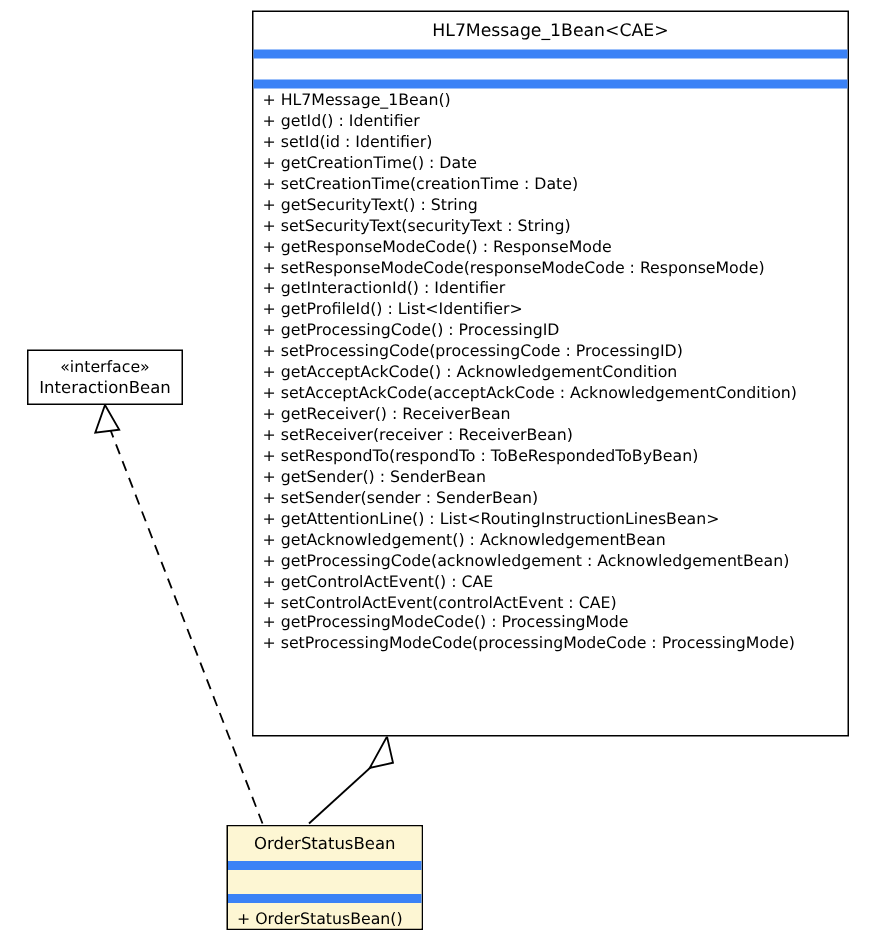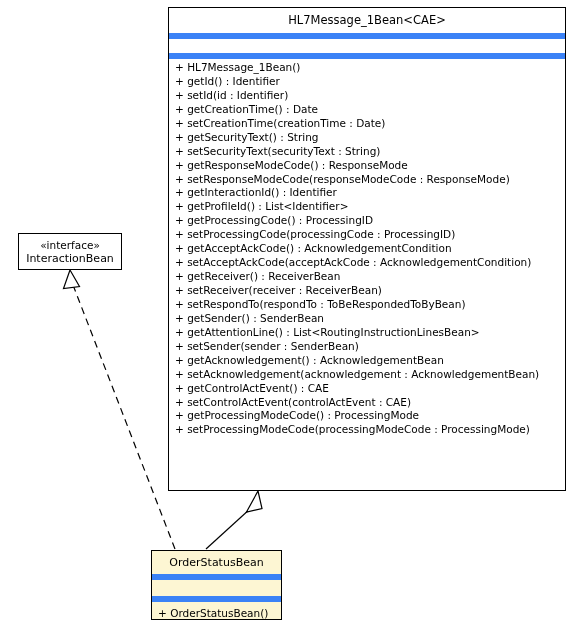--- a/index.html
+++ b/index.html
@@ -162,24 +162,24 @@
         <div class="member">+ getInteractionId() : Identifier</div>
         <div class="member">+ getProfileId() : List&lt;Identifier&gt;</div>
         <div class="member">+ getProcessingCode() : ProcessingID</div>
         <div class="member">+ setProcessingCode(processingCode : ProcessingID)</div>
         <div class="member">+ getAcceptAckCode() : AcknowledgementCondition</div>
         <div class="member">+ setAcceptAckCode(acceptAckCode : AcknowledgementCondition)</div>
         <div class="member">+ getReceiver() : ReceiverBean</div>
         <div class="member">+ setReceiver(receiver : ReceiverBean)</div>
         <div class="member">+ setRespondTo(respondTo : ToBeRespondedToByBean)</div>
         <div class="member">+ getSender() : SenderBean</div>
+        <div class="member">+ setSender(sender : SenderBean)</div>
         <div class="member">+ getAttentionLine() : List&lt;RoutingInstructionLinesBean&gt;</div>
-        <div class="member">+ setSender(sender : SenderBean)</div>
         <div class="member">+ getAcknowledgement() : AcknowledgementBean</div>
-        <div class="member">+ setAcknowledgement(acknowledgement : AcknowledgementBean)</div>
+        <div class="member">+ getProcessingCode(acknowledgement : AcknowledgementBean)</div>
         <div class="member">+ getControlActEvent() : CAE</div>
         <div class="member">+ setControlActEvent(controlActEvent : CAE)</div>
         <div class="member">+ getProcessingModeCode() : ProcessingMode</div>
         <div class="member">+ setProcessingModeCode(processingModeCode : ProcessingMode)</div>
       </div>
   </div>
 
   <div class="uml-box" id="interface-interactionbean">
     <div class="stereotype">«interface»</div>
     <div class="class-name">InteractionBean</div>

